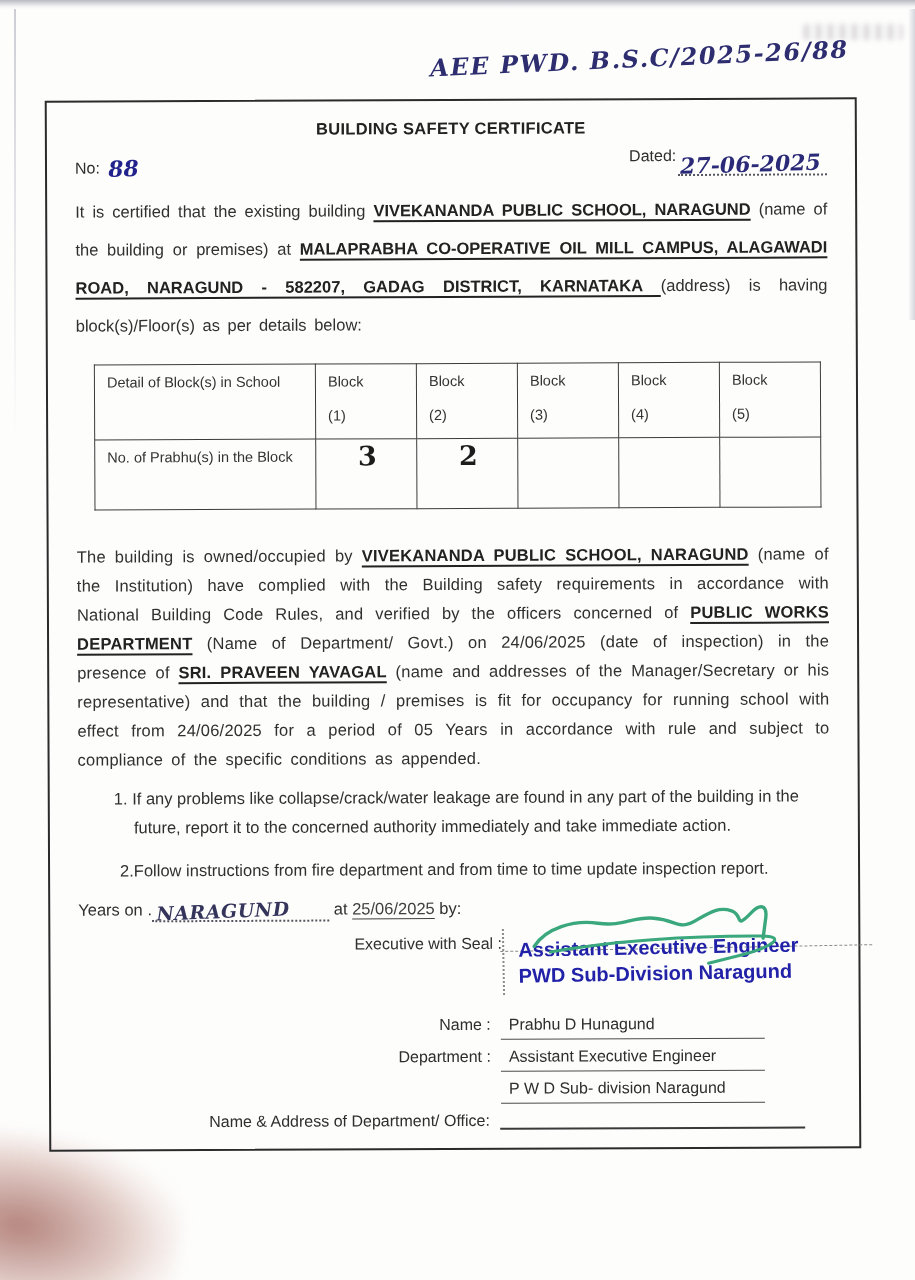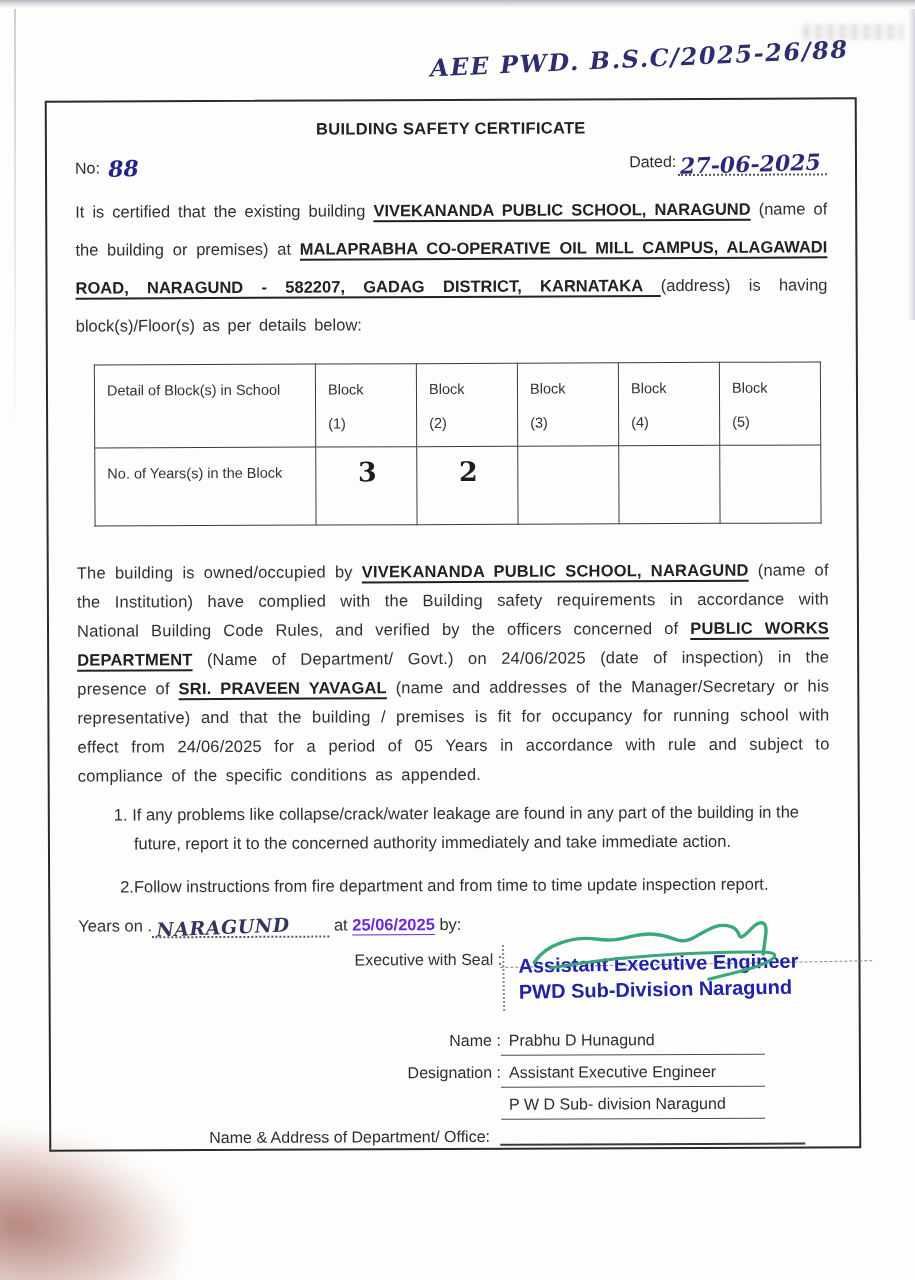--- a/index.html
+++ b/index.html
@@ -42,66 +42,66 @@
     position:absolute; left:47px; top:99px; width:812px; height:1051px;
     border:2px solid #2b2b2b; box-sizing:border-box;
     padding:18px 28px 0 28px; transform:rotate(-0.25deg);
   }
   .title { text-align:center; font-weight:bold; font-size:16.5px; color:#222;
     letter-spacing:.3px; }
   .no-dated { display:flex; justify-content:space-between; align-items:flex-end;
     margin-top:10px; font-size:16px; }
   .no-left .hand { font-size:22px; color:#22228c; font-weight:700;
     transform:rotate(-2deg) translateY(3px); margin-left:8px; }
-  .dated-right { display:flex; align-items:center; }
+  .dated-right { display:flex; align-items:flex-start; }
   .dated-wrap { display:inline-block; border-bottom:2.2px dotted #55555f;
     margin-left:2px; padding:0 6px 1px 2px; }
   .dated-wrap .hand { font-size:22px; color:#2a2a78; transform:rotate(-1.5deg) translateY(4px); }
   
   .para { text-align:justify; font-size:16.5px; color:#303030; }
   .para1 { margin-top:14px; line-height:38px; word-spacing:3px; }
   .para2 { margin-top:32px; line-height:29px; word-spacing:3.5px; letter-spacing:.2px; }
   .u { font-weight:700; color:#222; text-decoration:underline; text-underline-offset:4px;
     text-decoration-thickness:1.5px; }
   
   table.blocks { border-collapse:collapse; margin:20px 0 0 18px; width:727px;
     table-layout:fixed; font-size:14.5px; color:#333; }
   table.blocks td { border:1.6px solid #3c3c3c; vertical-align:top;
-    padding:8px 10px 6px 12px; line-height:34px; height:63px; }
+    padding:0 10px 6px 12px; line-height:34px; height:63px; }
   td.colwide { width:198px; }
   .blknum { display:block; }
   td.floorcell { text-align:center; vertical-align:middle;
     font-family:"DejaVu Serif", serif; font-size:27px; font-weight:600; color:#1c1c1c; }
   
   .cond { font-size:16.5px; line-height:29px; color:#303030; }
   .cond1 { margin-top:10px; padding-left:56px; text-indent:-20px; padding-right:10px; }
   .cond2 { margin-top:14px; padding-left:42px; }
   
   .issued { margin-top:12px; font-size:16.5px; color:#303030; }
   .issued-place-wrap { display:inline-block; border-bottom:2.2px dotted #55555f;
     padding:0 40px 1px 4px; }
   .issued-place-wrap .hand { font-size:19px; color:#35355c; font-weight:700;
     transform:rotate(-2deg) translateY(3px); letter-spacing:.5px; }
-  .issued-date { font-weight:700; color:#6d28d9; text-decoration:underline;
+  .issued-date { font-weight:400; color:#404040; text-decoration:underline;
     text-underline-offset:4px; }
   
   .sig-row { display:flex; margin-top:14px; padding-left:276px; align-items:flex-start;
     font-size:16px; color:#303030; }
   .stamp { position:relative; margin-left:16px; display:flex; flex-direction:column;
     color:#2222a8; font-weight:700; font-size:20px; line-height:26px;
     transform:rotate(-0.8deg); z-index:2; }
   .stamp::before { content:""; position:absolute; left:-16px; top:-8px; height:66px;
     border-left:2px dotted #8a8a8a; }
   .dashline { position:absolute; top:14px; left:-18px; width:372px;
     border-top:1.6px dashed #8b8b8b; z-index:-1; }
   .scribble { position:absolute; top:-36px; left:2px; pointer-events:none; }
   
   .signoff { margin-top:24px; padding-right:66px; font-size:16px; color:#2e2e2e; }
   .so-row { display:flex; justify-content:flex-end; line-height:28px; margin-bottom:3px; }
-  .so-label { white-space:nowrap; }
+  .so-label { margin-right:10px; white-space:nowrap; }
   .so-value { width:256px; border-bottom:1.6px solid #4a4a4a; padding-left:8px;
     white-space:nowrap; }
   .dept-row { display:flex; margin-top:6px; padding-left:130px; padding-right:26px;
     font-size:16px; color:#2e2e2e; align-items:flex-end; }
   .blank-line { flex:1; border-bottom:2px solid #3a3a3a; margin-left:10px; height:18px; }
 </style>
 </head>
 <body>
 
 <div class="edge-top"></div>
@@ -151,21 +151,21 @@
       <td>
         <span>Block</span>
         <span class="blknum">(4)</span>
       </td>
       <td>
         <span>Block</span>
         <span class="blknum">(5)</span>
       </td>
     </tr>
     <tr>
-      <td class="colwide">No. of Years(s) in the Block</td>
+      <td class="colwide">No. of Prabhu(s) in the Block</td>
       <td class="floorcell">3</td>
       <td class="floorcell">2</td>
       <td class="floorcell"></td>
       <td class="floorcell"></td>
       <td class="floorcell"></td>
     </tr>
   </tbody>
     </table>
 
   <div class="para para2">
@@ -197,21 +197,21 @@
       <span class="stamp-l2">PWD Sub-Division Naragund</span>
     </span>
   </div>
 
   <div class="signoff">
     <div class="so-row">
       <span class="so-label">Name :</span>
       <span class="so-value">Prabhu  D  Hunagund</span>
     </div>
     <div class="so-row">
-      <span class="so-label">Designation :</span>
+      <span class="so-label">Department :</span>
       <span class="so-value">Assistant Executive Engineer</span>
     </div>
     <div class="so-row">
       <span class="so-value">P W D Sub- division Naragund</span>
     </div>
   </div>
 
   <div class="dept-row">
     <span>Name &amp; Address of Department/ Office:</span>
     <span class="blank-line"></span>

